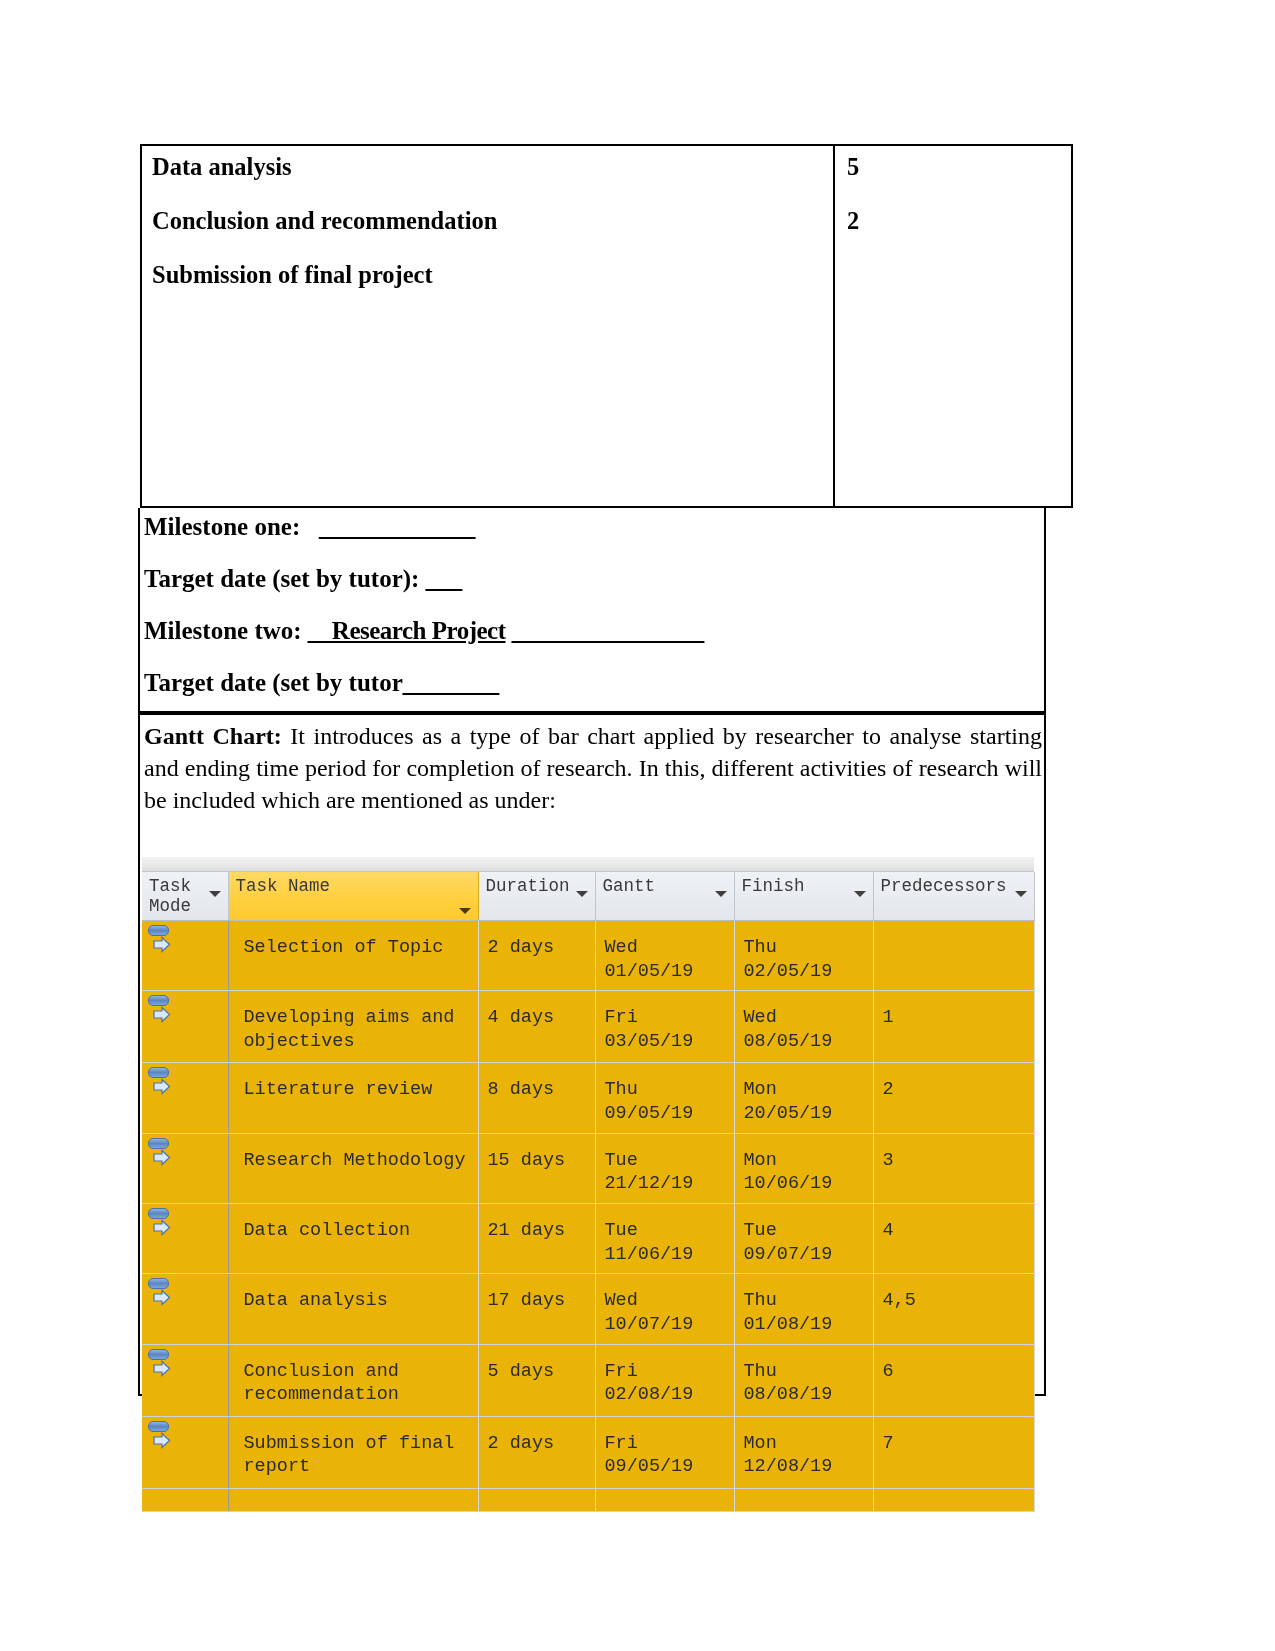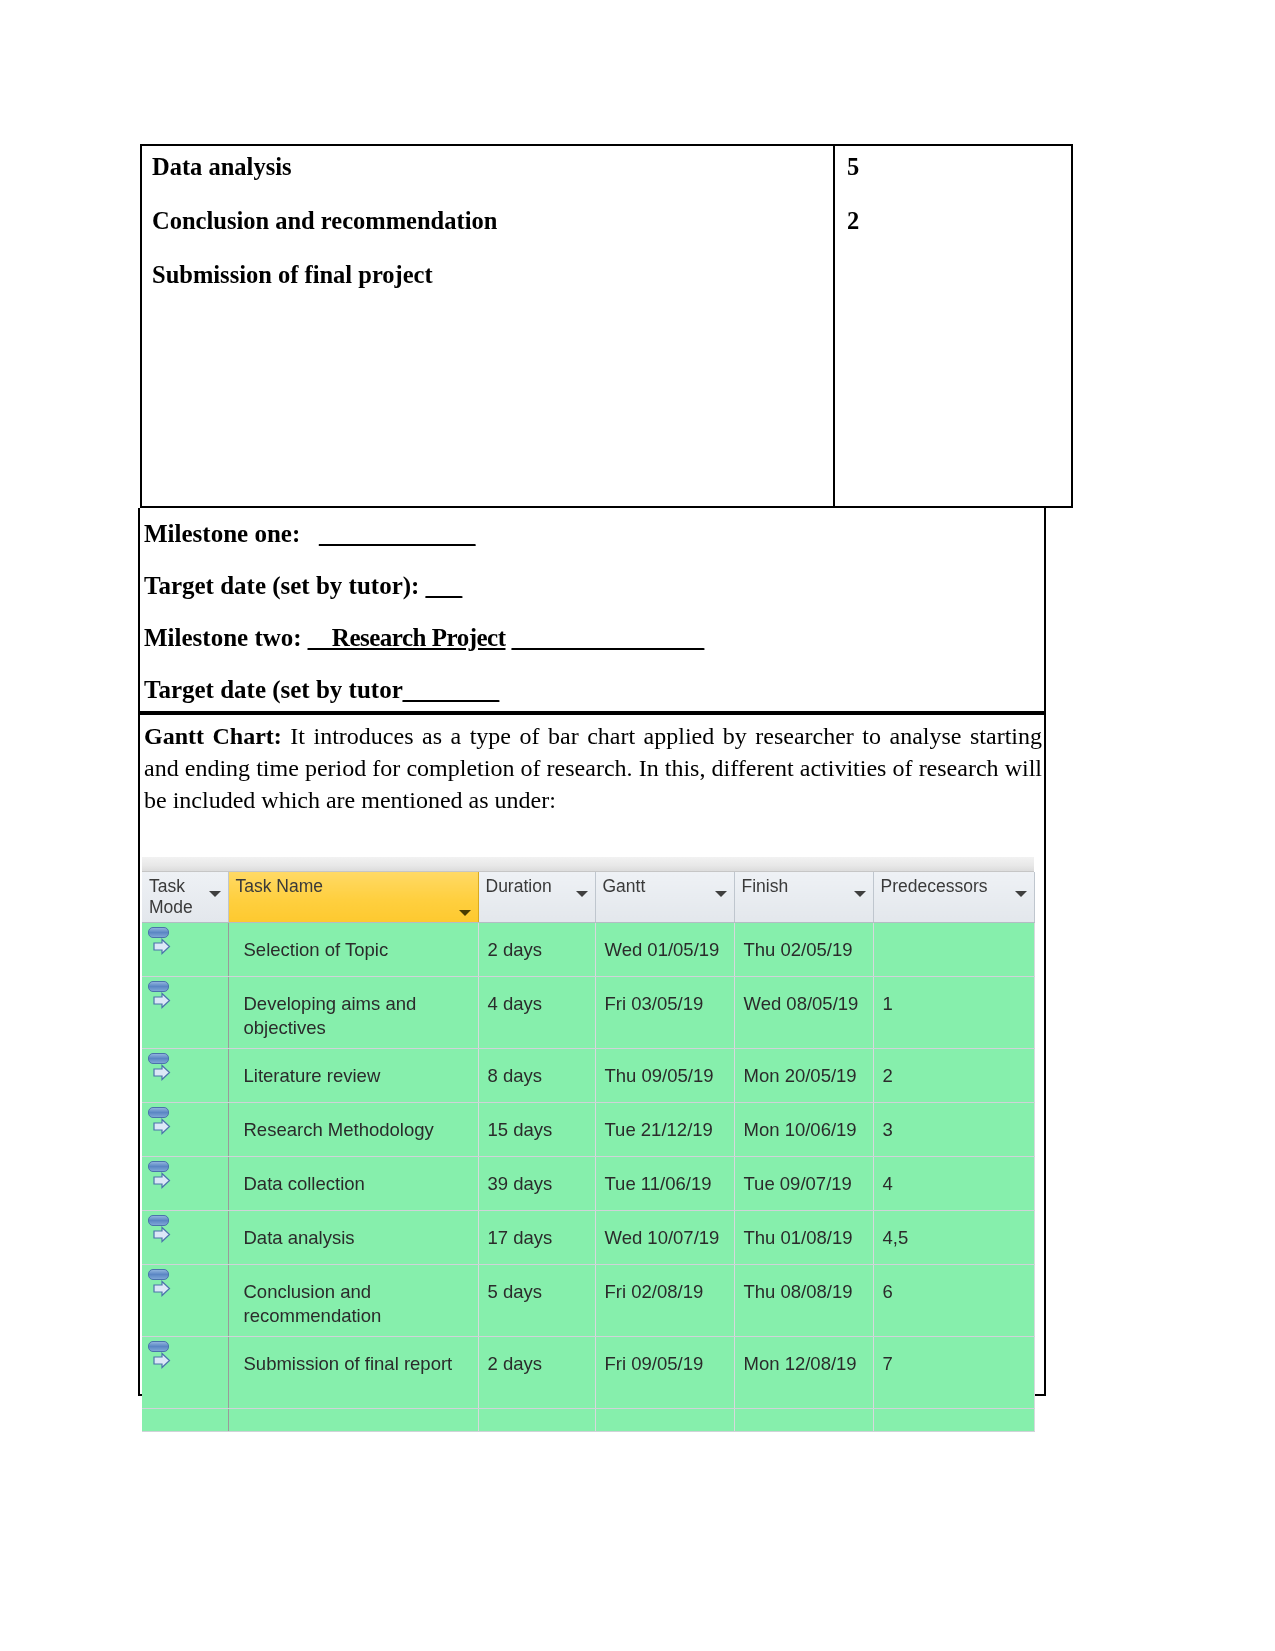--- a/index.html
+++ b/index.html
@@ -64,21 +64,21 @@
   
   .milestone-box {
     position: absolute;
     left: 138px;
     top: 505px;
     width: 908px;
     height: 205px;
     border: 2px solid #000;
     border-top: none;
     box-sizing: border-box;
-    padding: 13px 0 0 4px;
+    padding: 6px 0 0 4px;
   }
   .milestone-line {
     font-family: "Liberation Serif", serif;
     font-weight: bold;
     font-size: 25px;
     line-height: 1.0;
     margin: 0 0 27px 0;
     color: #000;
     white-space: nowrap;
   }
@@ -123,22 +123,22 @@
     border-bottom: 2px solid #000;
     box-sizing: border-box;
   }
 
   
   .project-grid {
     position: absolute;
     left: 142px;
     top: 854px;
     width: 892px;
-    background: #86efac;
-    font-family: Liberation Sans, sans-serif;
+    background: #eab308;
+    font-family: Liberation Mono, monospace;
     box-sizing: border-box;
   }
   .grid-topstrip {
     height: 14px;
     background: linear-gradient(to bottom, #f2f2f2 0%, #e8e8e8 60%, #dcdcdc 100%);
     border-bottom: 1px solid #c6c6c6;
   }
   table.pg {
     border-collapse: collapse;
     table-layout: fixed;
@@ -387,21 +387,21 @@
         <tr>
           <td class="mode-cell">
             <span class="mode-icon">
               <span class="bar"></span>
               <svg class="arrow" viewBox="0 0 18 17" xmlns="http://www.w3.org/2000/svg">
                 <path d="M1 5 H9 V1.5 L16.5 8.5 L9 15.5 V12 H1 Z" fill="#dce8f7" stroke="#4a73ab" stroke-width="1.2"></path>
               </svg>
             </span>
           </td>
           <td class="name-cell">Data collection</td>
-          <td>39 days</td>
+          <td>21 days</td>
           <td>Tue 11/06/19</td>
           <td>Tue 09/07/19</td>
           <td>4</td>
         </tr>
 
         <tr>
           <td class="mode-cell">
             <span class="mode-icon">
               <span class="bar"></span>
               <svg class="arrow" viewBox="0 0 18 17" xmlns="http://www.w3.org/2000/svg">

